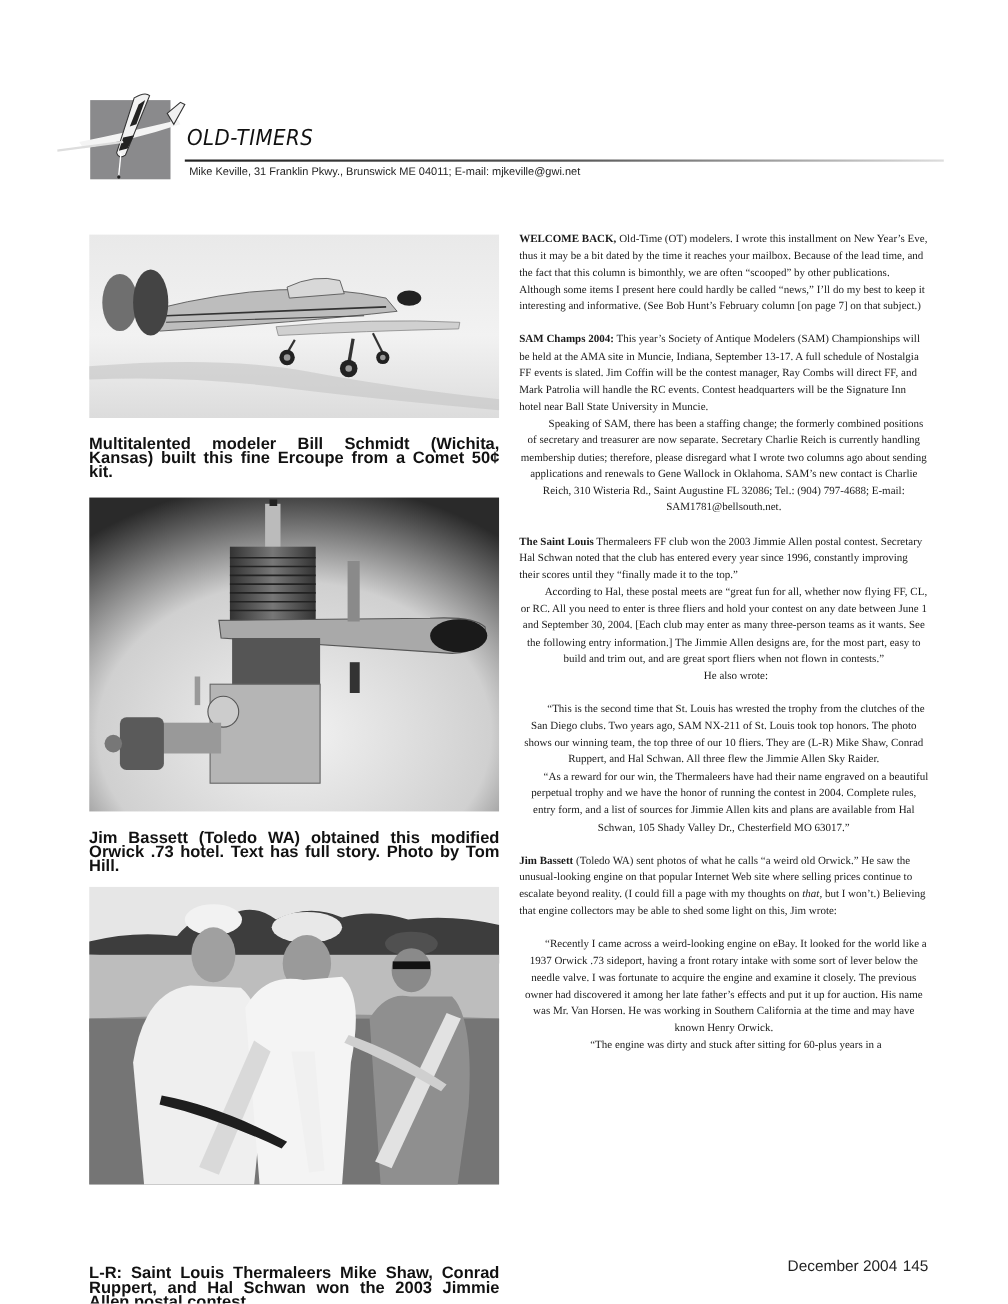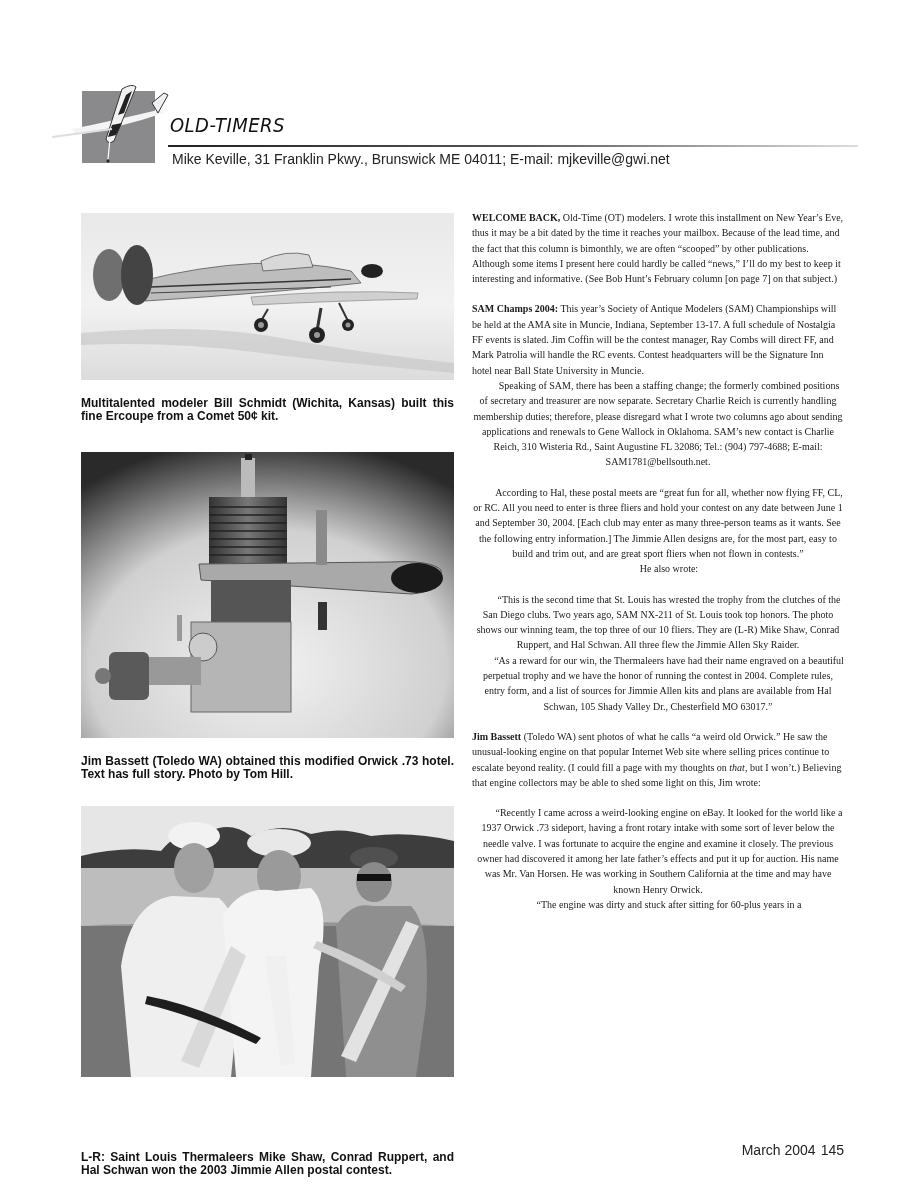--- a/index.html
+++ b/index.html
@@ -2,25 +2,25 @@
 <html><head>
 <meta charset="utf-8">
 <style>
   html, body { margin: 0; padding: 0; background: #ffffff; }
   body { width: 916px; height: 1185px; position: relative; overflow: hidden; color: #1a1a1a; }
 
   .header-logo { position: absolute; left: 82px; top: 91px; width: 73px; height: 72px; background: #8a8a8c; }
   .header-logo svg { position: absolute; left: -30px; top: -12px; }
   .section-title { position: absolute; left: 170px; top: 113px; font-family: "DejaVu Sans", sans-serif; font-style: italic; font-size: 20px; letter-spacing: 0.5px; color: #111; transform: scaleX(0.9); transform-origin: left; }
   .header-rule { position: absolute; left: 168px; top: 145px; width: 690px; height: 2px; background: linear-gradient(to right, #222 0%, #555 50%, #ddd 100%); }
-  .author-line { position: absolute; left: 172px; top: 151px; font-family: "Liberation Sans", sans-serif; font-size: 14px; color: #222; }
+  .author-line { position: absolute; left: 172px; top: 151px; font-family: "Liberation Sans", sans-serif; font-size: 10px; color: #222; }
 
   .photo { position: absolute; left: 81px; width: 373px; overflow: hidden; }
   .photo svg { display: block; }
-  .caption { position: absolute; left: 81px; width: 373px; font-family: "Liberation Sans", sans-serif; font-weight: bold; font-size: 12px; line-height: 13px; text-align: justify; text-align-last: left; color: #111; }
+  .caption { position: absolute; left: 81px; width: 373px; font-family: "Liberation Sans", sans-serif; font-weight: bold; font-size: 15px; line-height: 13px; text-align: justify; text-align-last: left; color: #111; }
 
   .col { position: absolute; left: 472px; width: 372px; font-family: "Liberation Serif", serif; font-size: 10px; line-height: 15.3px; color: #1a1a1a; }
   .col p { margin: 0; }
   .col .gap { height: 15px; }
   .col .ind { text-indent: 22px; text-align: center; }
   .col b { font-weight: bold; }
 
   .folio { position: absolute; right: 72px; top: 1142px; font-family: "Liberation Sans", sans-serif; font-size: 14px; color: #222; }
   .folio .pg { font-weight: normal; margin-left: 5px; }
 </style>
@@ -146,27 +146,28 @@
   </svg>
 </div>
 <div class="caption" style="top:1151px;">L-R: Saint Louis Thermaleers Mike Shaw, Conrad Ruppert, and Hal Schwan won the 2003 Jimmie Allen postal contest.</div>
 
 <div class="col" style="top:210px;">
   <p><b>WELCOME BACK,</b><span> Old-Time (OT) modelers. I wrote this installment on New Year’s Eve, thus it may be a bit dated by the time it reaches your mailbox. Because of the lead time, and the fact that this column is bimonthly, we are often “scooped” by other publications. Although some items I present here could hardly be called “news,” I’ll do my best to keep it interesting and informative. (See Bob Hunt’s February column [on page 7] on that subject.)</span></p>
   <div class="gap"></div>
   <p><b>SAM Champs 2004:</b><span> This year’s Society of Antique Modelers (SAM) Championships will be held at the AMA site in Muncie, Indiana, September 13-17. A full schedule of Nostalgia FF events is slated. Jim Coffin will be the contest manager, Ray Combs will direct FF, and Mark Patrolia will handle the RC events. Contest headquarters will be the Signature Inn hotel near Ball State University in Muncie.</span></p>
   <p class="ind">Speaking of SAM, there has been a staffing change; the formerly combined positions of secretary and treasurer are now separate. Secretary Charlie Reich is currently handling membership duties; therefore, please disregard what I wrote two columns ago about sending applications and renewals to Gene Wallock in Oklahoma. SAM’s new contact is Charlie Reich, 310 Wisteria Rd., Saint Augustine FL 32086; Tel.: (904) 797-4688; E-mail: SAM1781@bellsouth.net.</p>
   <div class="gap"></div>
+  <p><b>The Saint Louis</b><span> Thermaleers FF club won the 2003 Jimmie Allen postal contest. Secretary Hal Schwan noted that the club has entered every year since 1996, constantly improving their scores until they “finally made it to the top.”</span></p>
   <p class="ind">According to Hal, these postal meets are “great fun for all, whether now flying FF, CL, or RC. All you need to enter is three fliers and hold your contest on any date between June 1 and September 30, 2004. [Each club may enter as many three-person teams as it wants. See the following entry information.] The Jimmie Allen designs are, for the most part, easy to build and trim out, and are great sport fliers when not flown in contests.”</p>
   <p class="ind">He also wrote:</p>
   <div class="gap"></div>
   <p class="ind">“This is the second time that St. Louis has wrested the trophy from the clutches of the San Diego clubs. Two years ago, SAM NX-211 of St. Louis took top honors. The photo shows our winning team, the top three of our 10 fliers. They are (L-R) Mike Shaw, Conrad Ruppert, and Hal Schwan. All three flew the Jimmie Allen Sky Raider.</p>
   <p class="ind">“As a reward for our win, the Thermaleers have had their name engraved on a beautiful perpetual trophy and we have the honor of running the contest in 2004. Complete rules, entry form, and a list of sources for Jimmie Allen kits and plans are available from Hal Schwan, 105 Shady Valley Dr., Chesterfield MO 63017.”</p>
   <div class="gap"></div>
   <p><b>Jim Bassett</b><span> (Toledo WA) sent photos of what he calls “a weird old Orwick.” He saw the unusual-looking engine on that popular Internet Web site where selling prices continue to escalate beyond reality. (I could fill a page with my thoughts on </span><i>that,</i><span> but I won’t.) Believing that engine collectors may be able to shed some light on this, Jim wrote:</span></p>
   <div class="gap"></div>
   <p class="ind">“Recently I came across a weird-looking engine on eBay. It looked for the world like a 1937 Orwick .73 sideport, having a front rotary intake with some sort of lever below the needle valve. I was fortunate to acquire the engine and examine it closely. The previous owner had discovered it among her late father’s effects and put it up for auction. His name was Mr. Van Horsen. He was working in Southern California at the time and may have known Henry Orwick.</p>
   <p class="ind">“The engine was dirty and stuck after sitting for 60-plus years in a</p>
 </div>
 
 <div class="folio">
-  <span>March 2004</span><span class="pg">145</span>
+  <span>December 2004</span><span class="pg">145</span>
 </div>
 
 </body></html>

